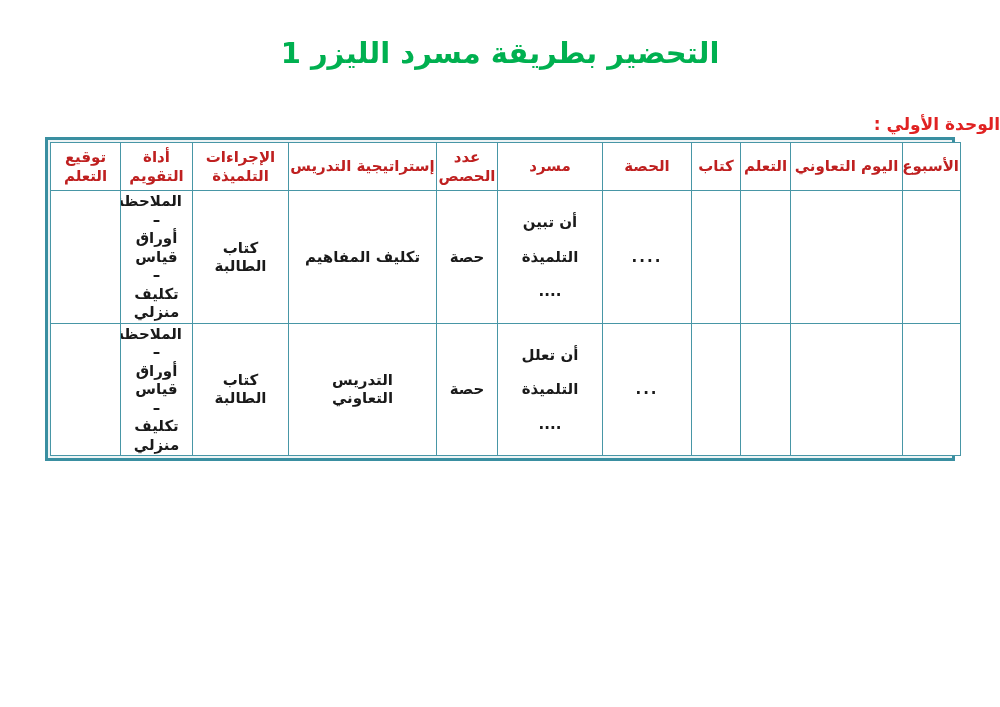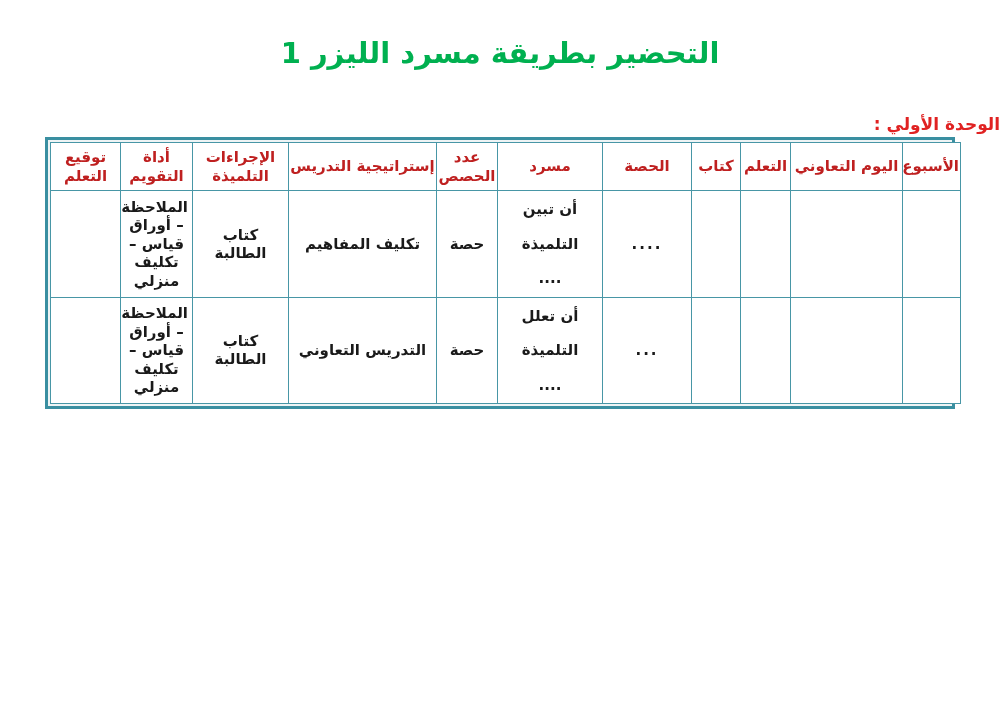--- a/index.html
+++ b/index.html
@@ -55,21 +55,21 @@
     height: 48px;
     font-size: 15px;
     line-height: 1.25;
     color: #bf2020;
     padding: 2px 1px;
   }
   table.prep td {
     height: 95px;
     font-size: 15px;
     color: #1a1a1a;
-    padding: 1px 4px;
+    padding: 1px 10px;
     white-space: pre-line;
   }
   td.cell-component { color: #2a2ab0; font-size: 14px; letter-spacing: 2px; }
   td.cell-objective { line-height: 2.3; }
   td.cell-procedures { color: #00a651; }
   td.cell-evaluation {
     color: #e02222;
     font-size: 13.5px;
     line-height: 18.5px;
     padding: 0 1px;

